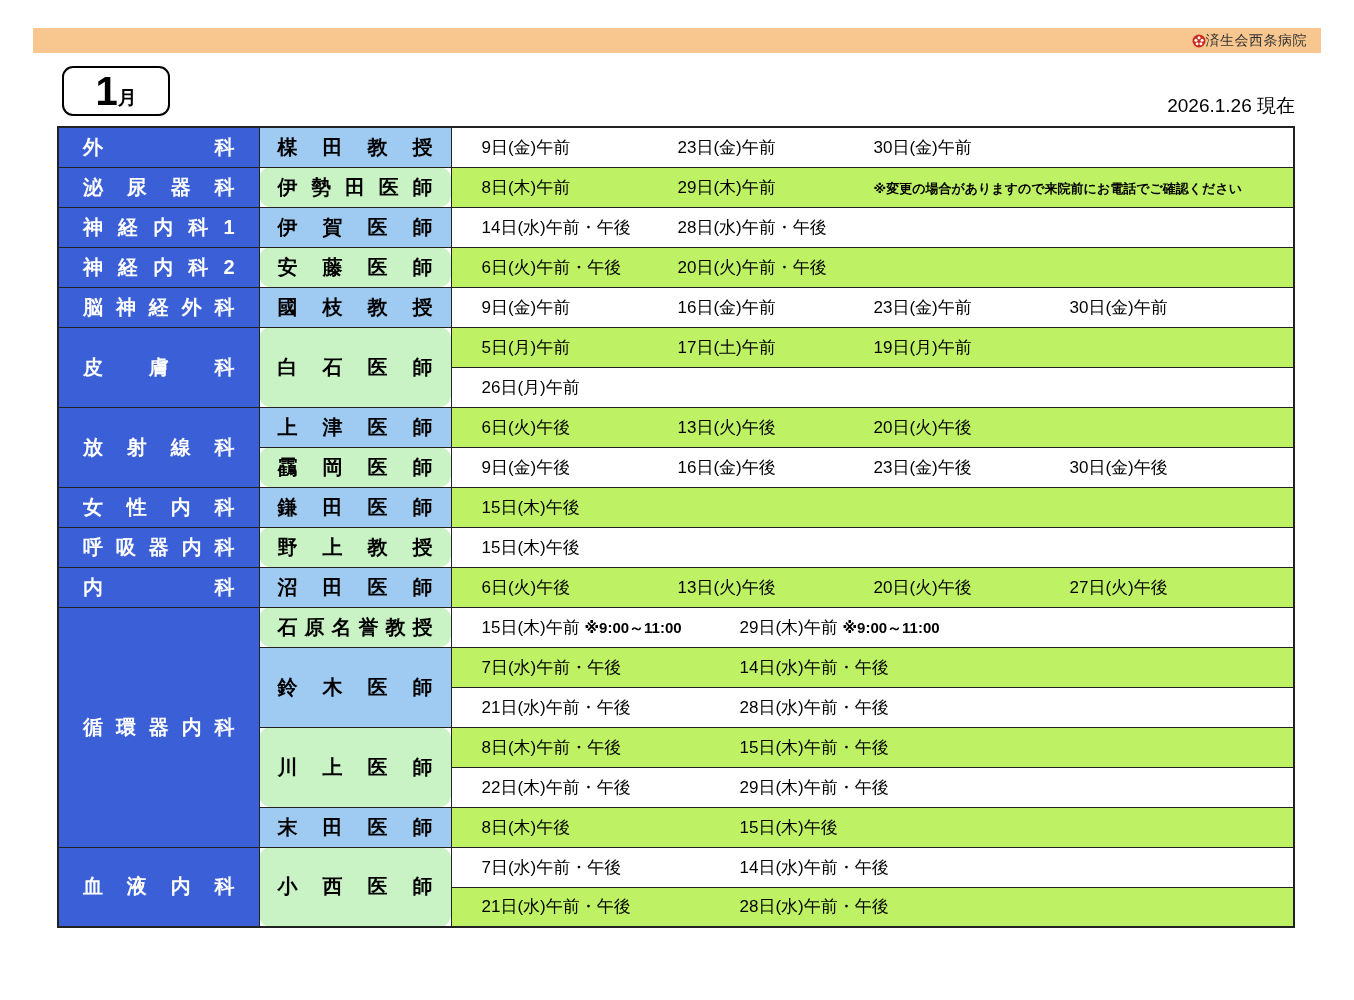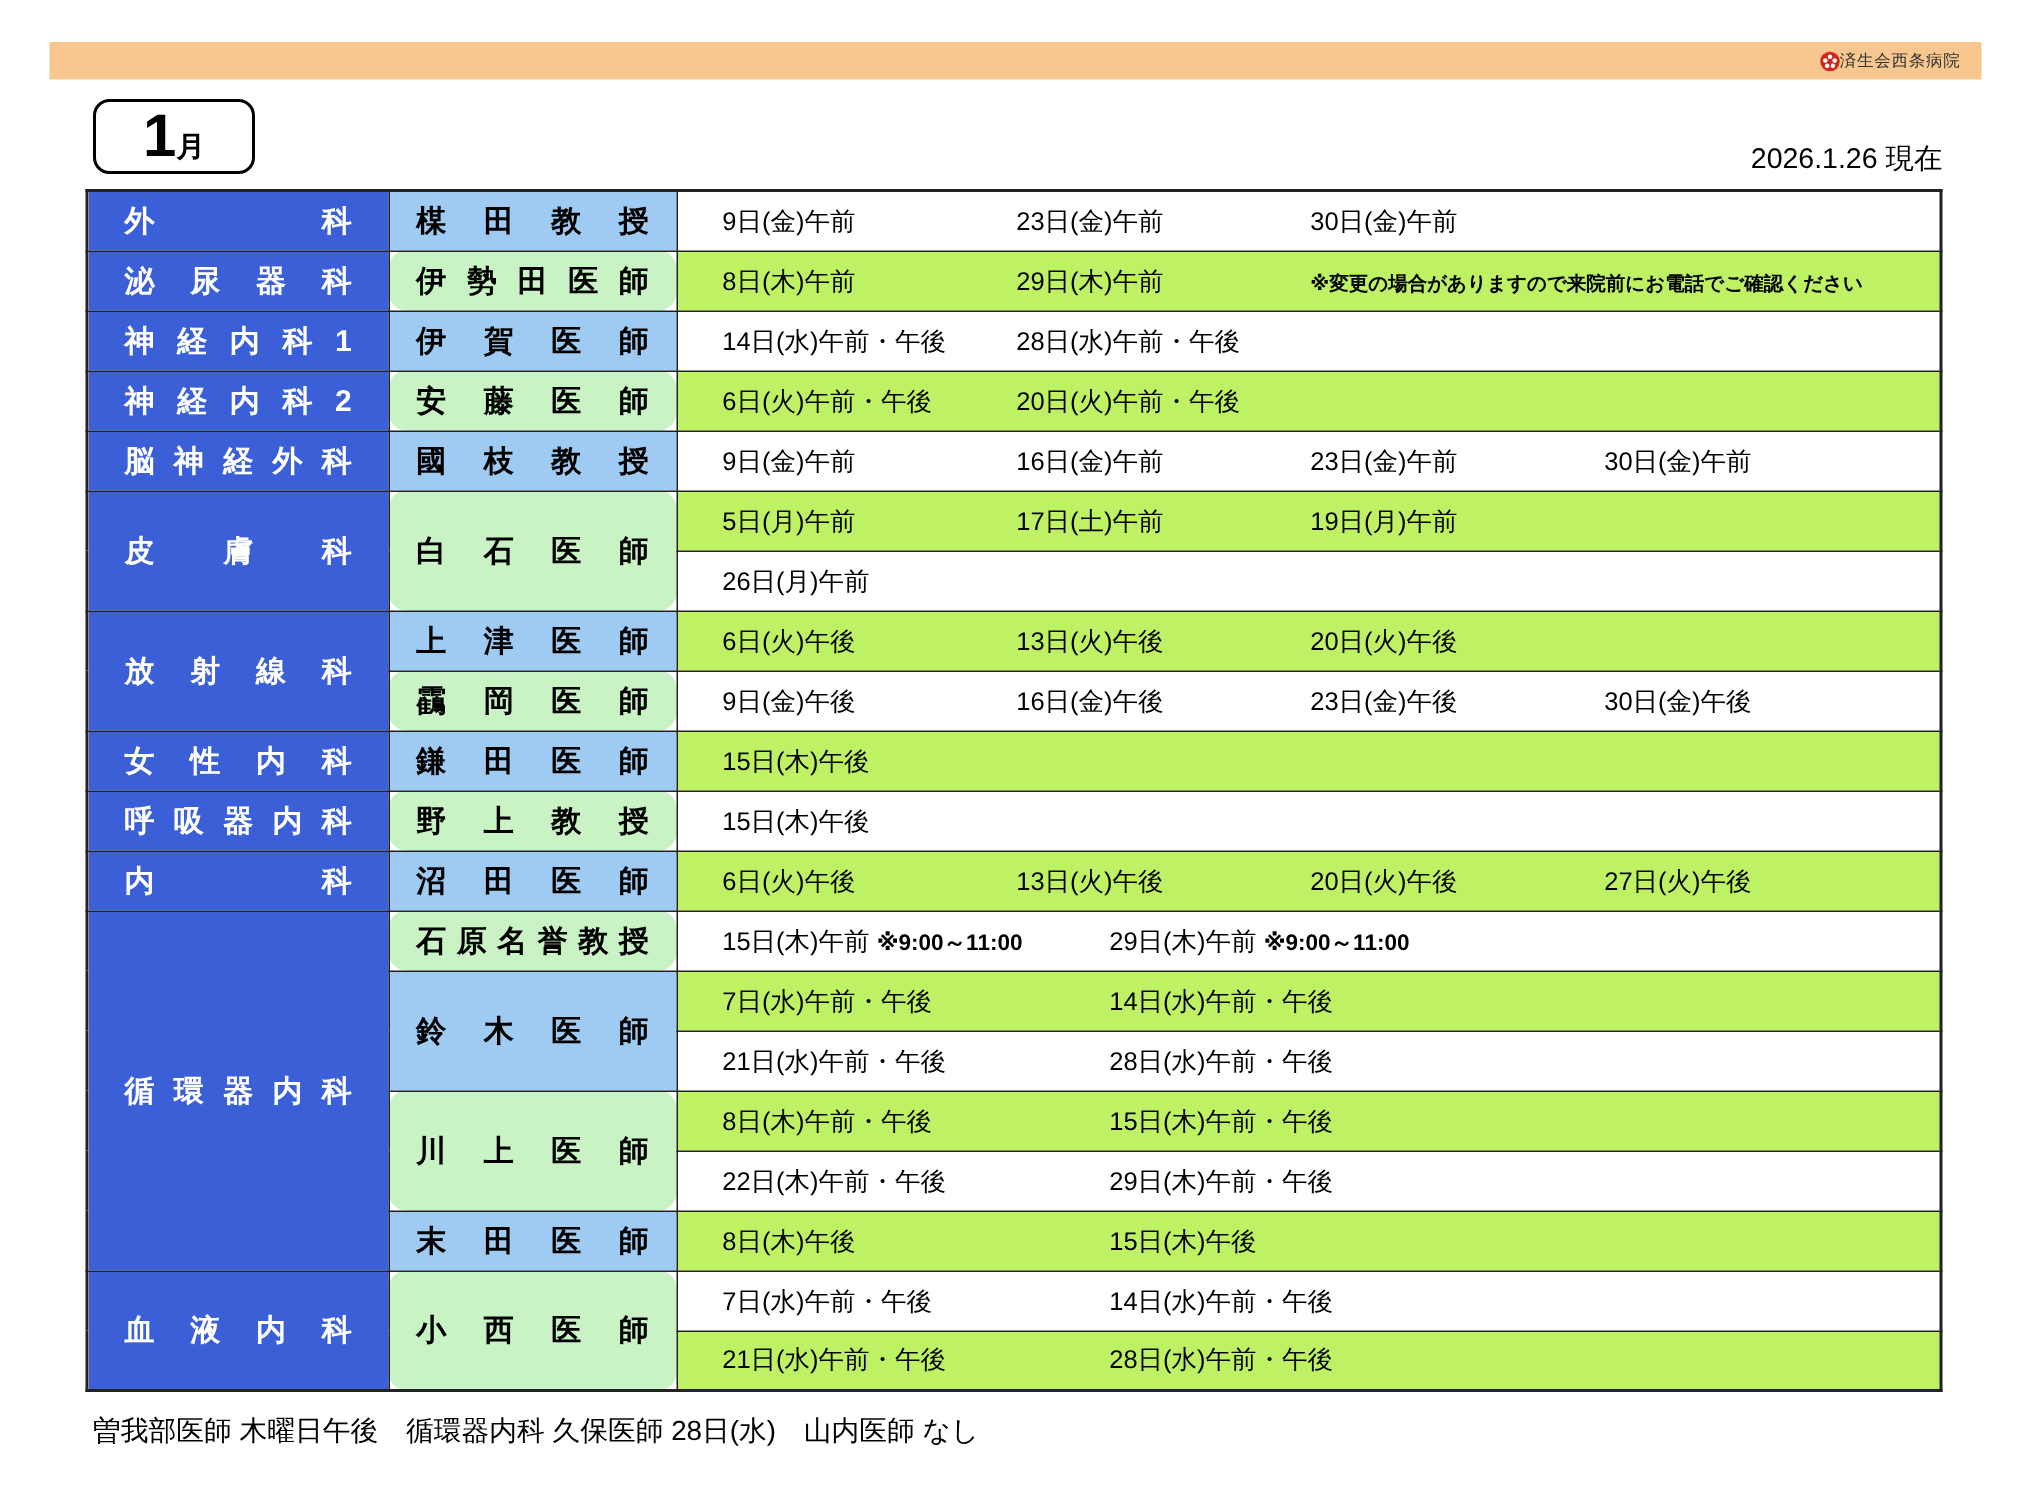--- a/index.html
+++ b/index.html
@@ -16,21 +16,21 @@
     margin: 28px 33px 0 33px;
     height: 25px;
     background: #f7c78f;
     display: flex;
     justify-content: flex-end;
     align-items: center;
   }
   .logo {
     display: flex; align-items: center; gap: 0;
     margin-right: 14px;
-    font-size: 11px; color: #333; letter-spacing: 0.5px;
+    font-size: 14px; color: #333; letter-spacing: 0.5px;
   }
   .logo svg { display: block; }
   
   .title-row {
     display: flex; align-items: center;
     margin: 10px 59px 7px 62px;
     height: 56px;
   }
   .month-box {
     width: 108px; height: 50px;
@@ -256,14 +256,13 @@
   </tr>
   <tr>
     <td class="sch cyan">
       <span class="entry w">21日(水)午前・午後</span><span class="entry w">28日(水)午前・午後</span>
     </td>
   </tr>
 </tbody>
   </table>
 
 <div class="footer">
-  <div>曽我部医師 木曜日午後　循環器内科 久保医師 28日(水)　山内医師 なし</div>
 </div>
 
 </body></html>

